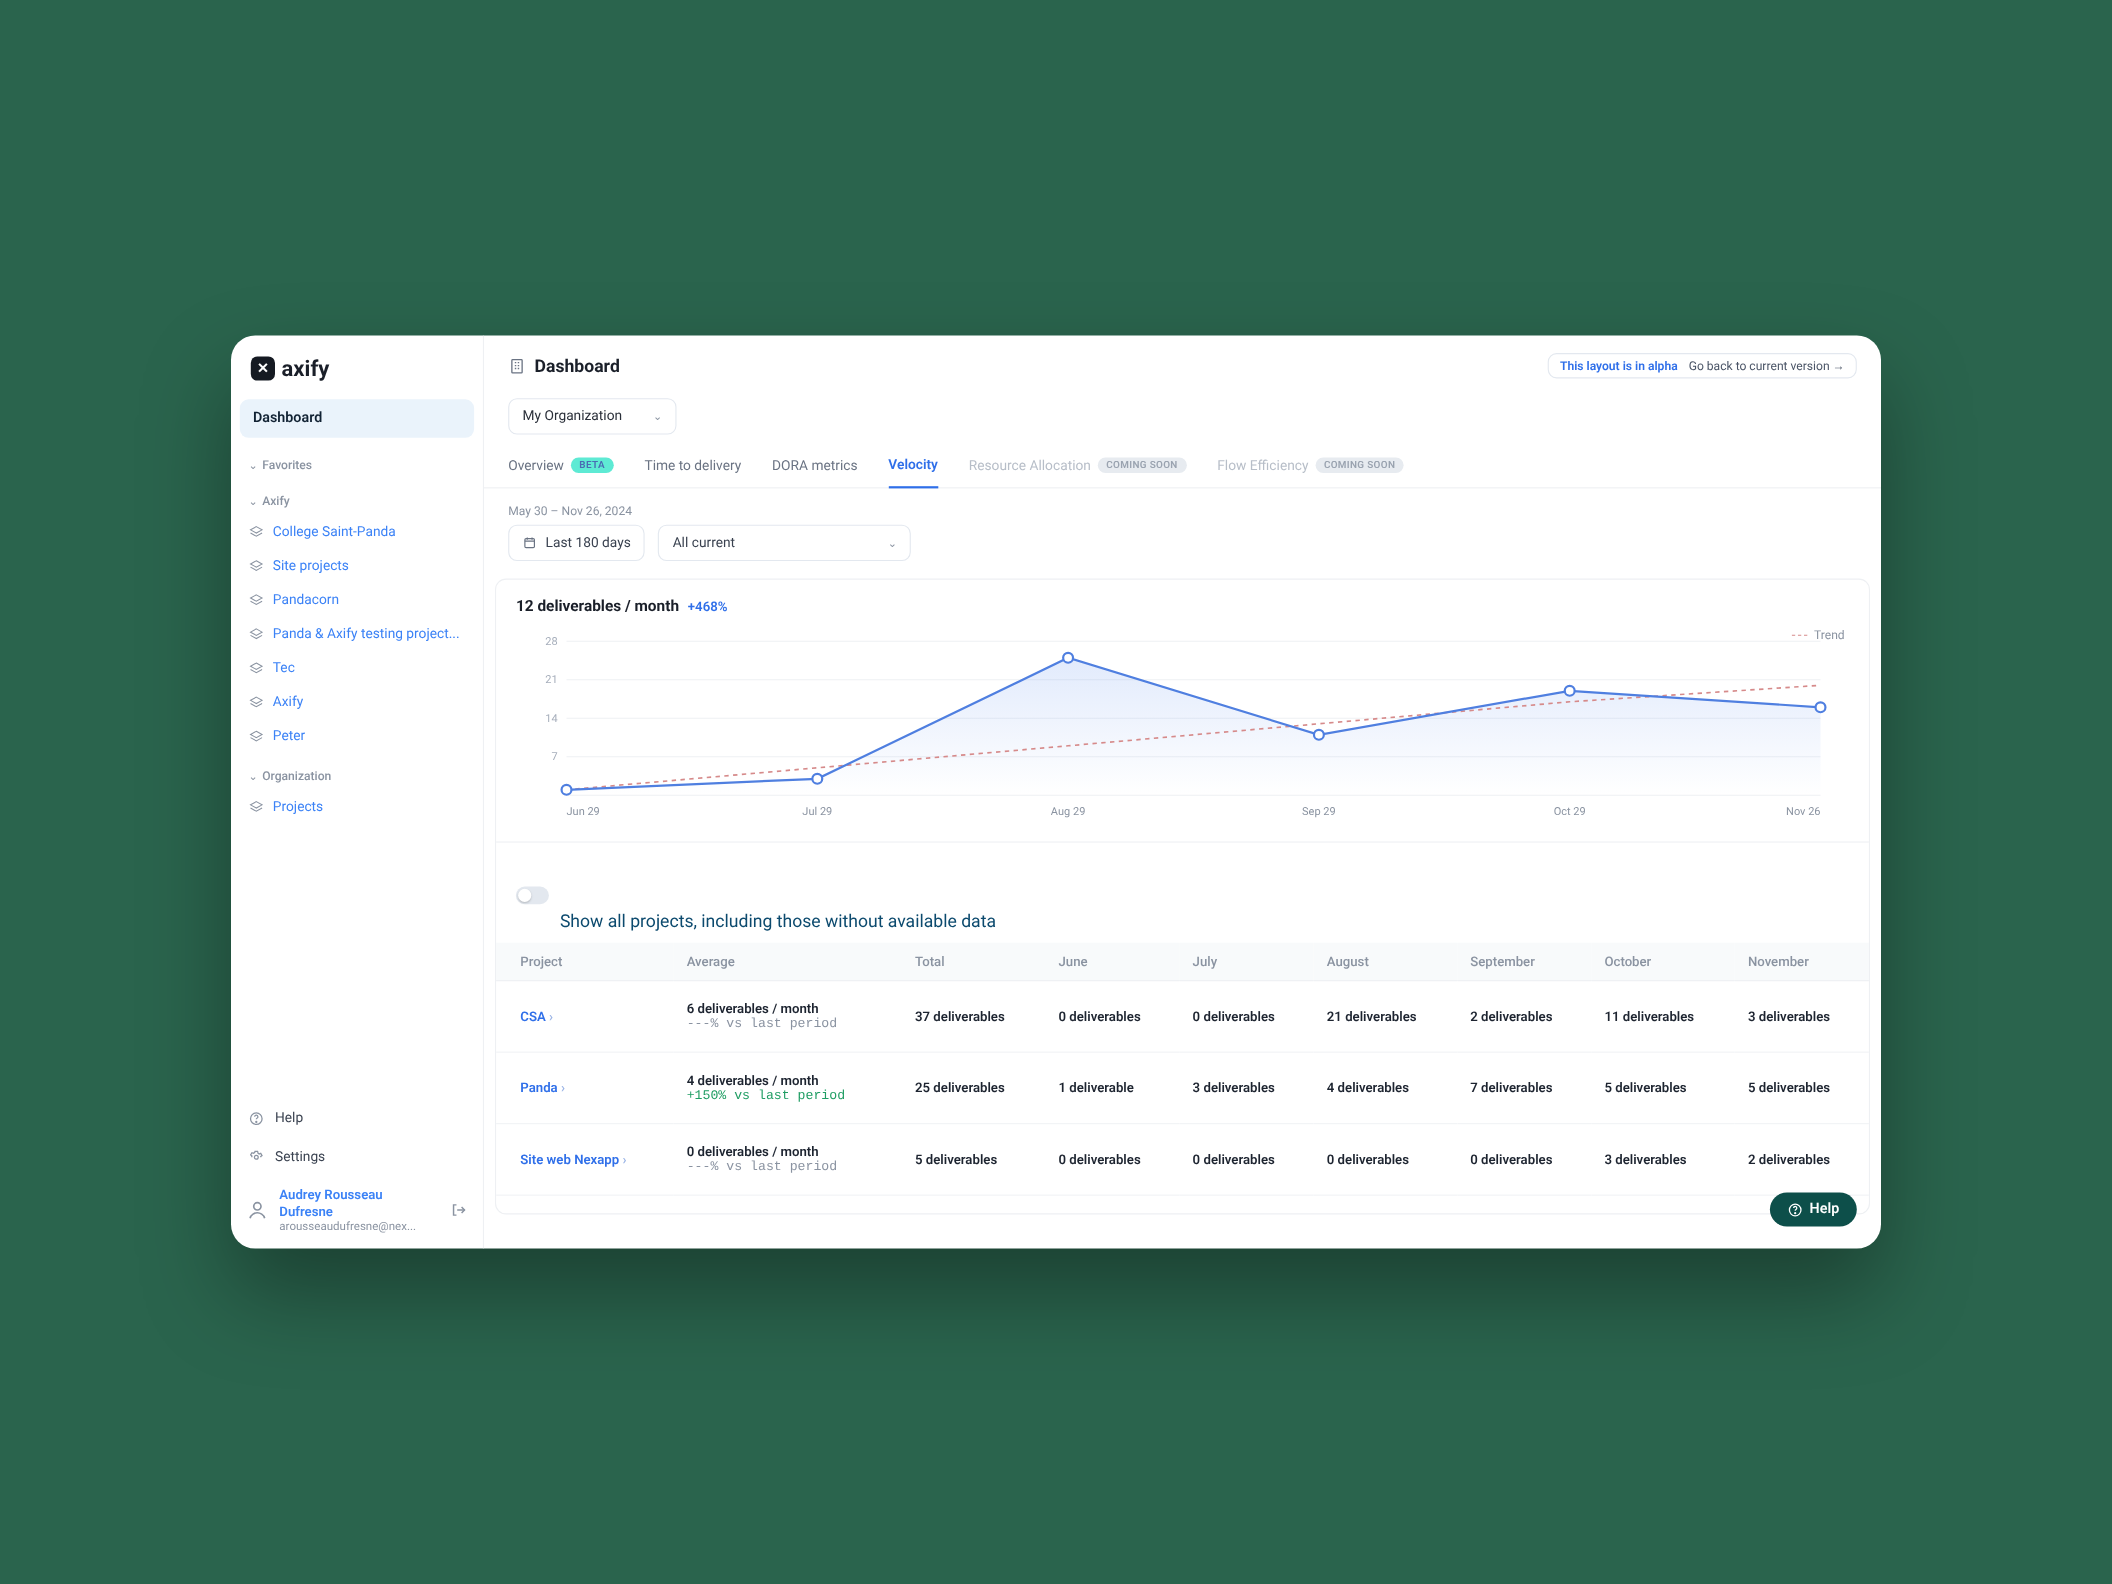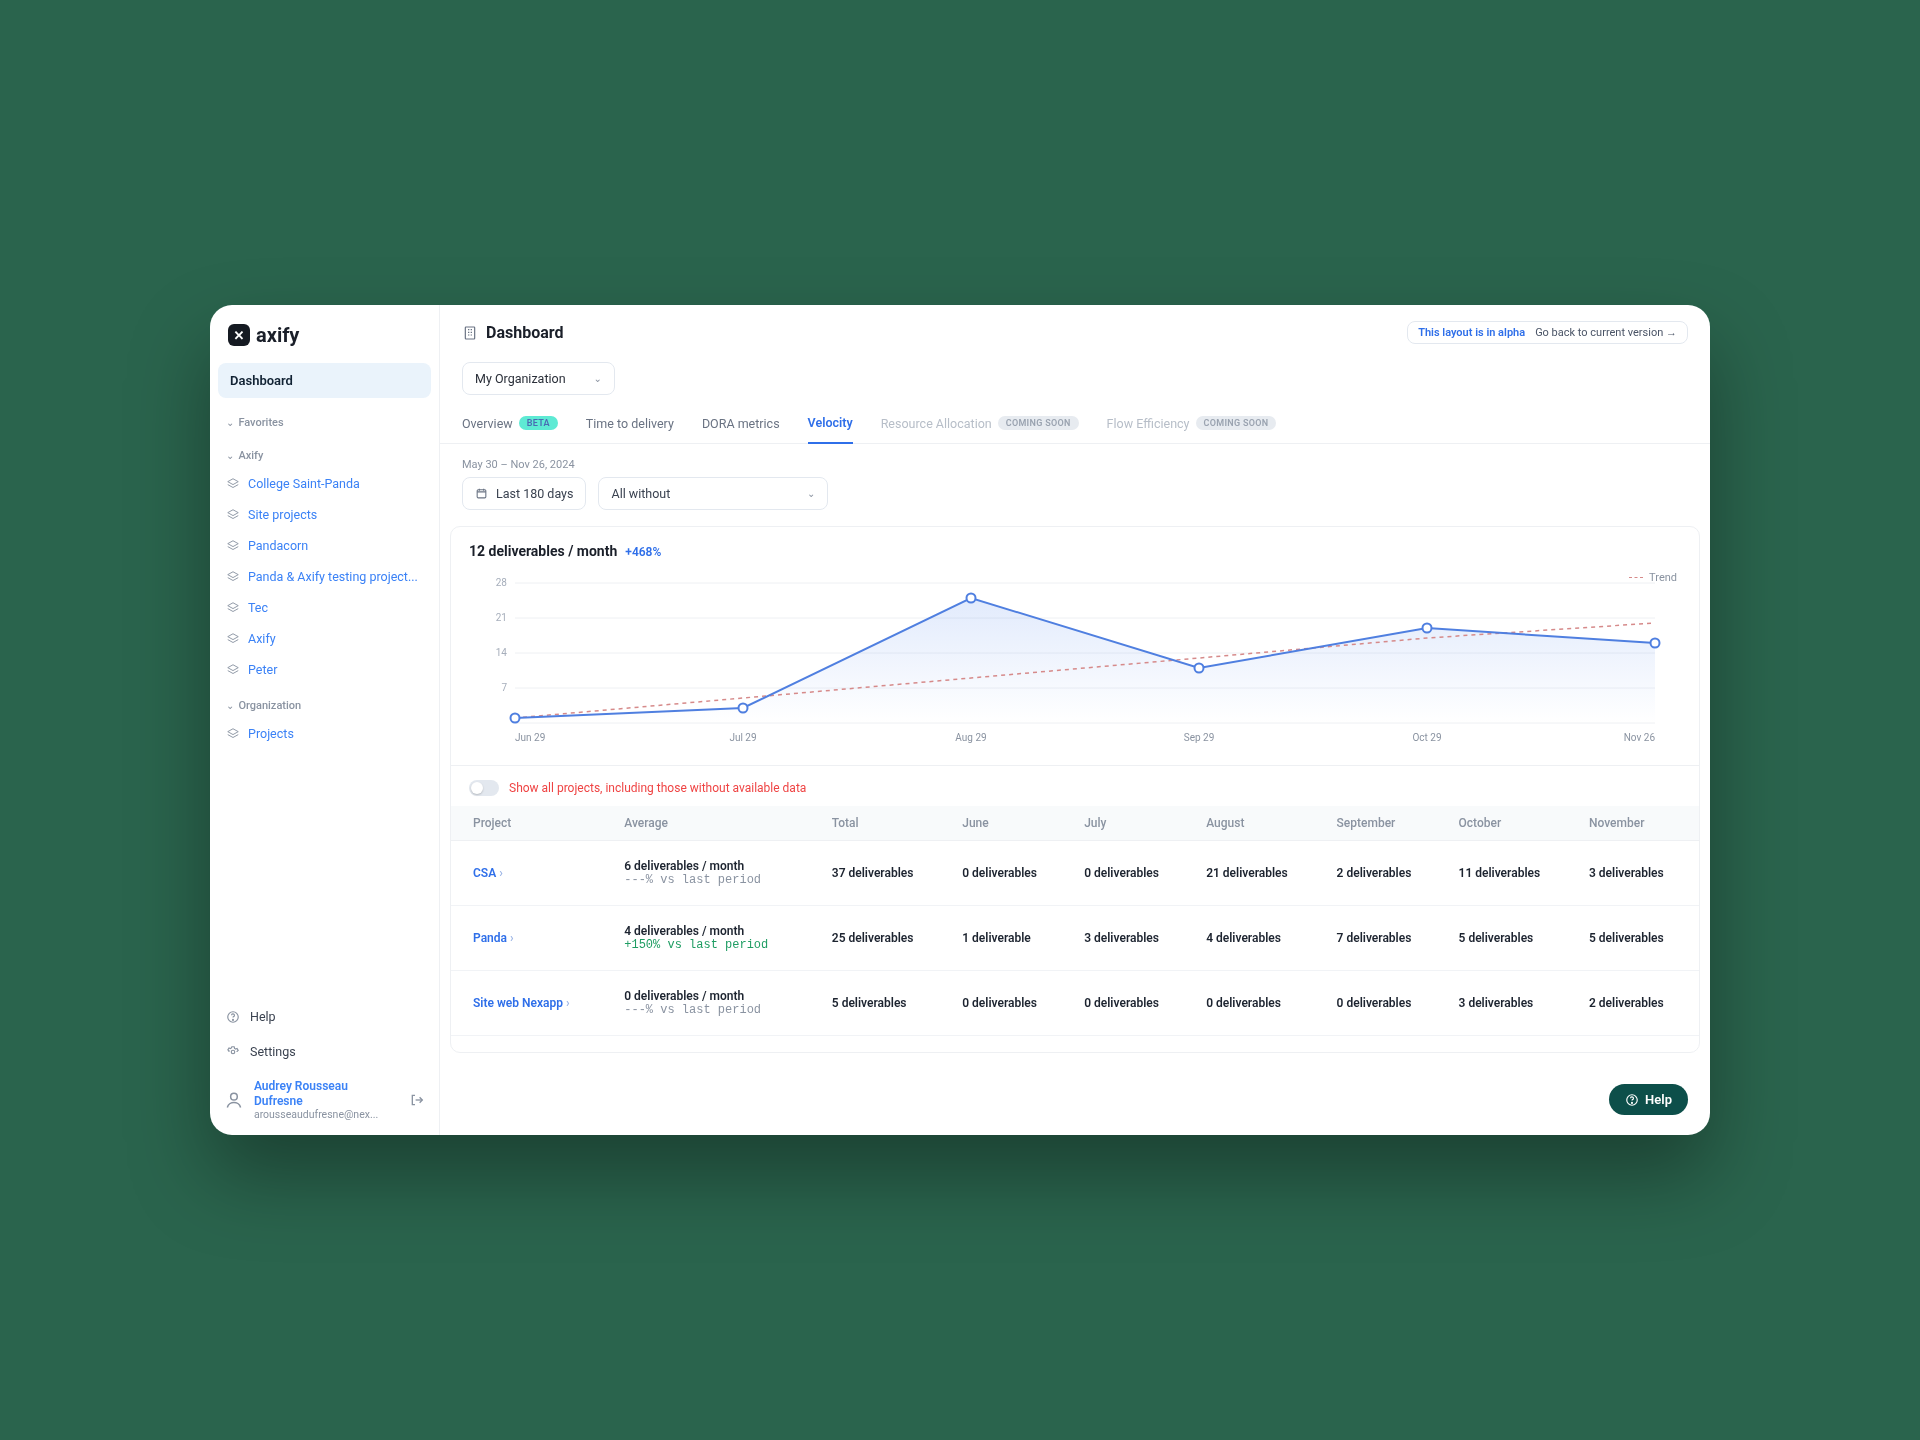--- a/index.html
+++ b/index.html
@@ -54,21 +54,21 @@
   .legend-trend { position: absolute; top: -6px; right: 4px; font-size: 11px; color: #8a93a1; display: flex; align-items: center; gap: 6px; }
   .legend-trend i { width: 14px; height: 0; border-top: 1.5px dashed #d68a8a; display: inline-block; }
   svg.chart { width: 100%; height: 170px; }
   .ylab { font-size: 10px; fill: #a6aebb; }
   .xlab { font-size: 10px; fill: #8a93a1; }
   .gridline { stroke: #eef0f3; stroke-width: 1; }
   
   .toggle-row { display: flex; align-items: center; gap: 10px; padding: 14px 18px 10px 18px; border-top: 1px solid #eef0f3; margin: 14px -18px 0 -18px; }
   .toggle { width: 30px; height: 16px; border-radius: 10px; background: #e3e8ef; position: relative; cursor: pointer; }
   .toggle::after { content: ""; position: absolute; left: 2px; top: 2px; width: 12px; height: 12px; background: #fff; border-radius: 50%; box-shadow: 0 1px 2px rgba(0,0,0,.2); }
-  .toggle-label { font-size: 12px; color: #ef4444; }
+  .toggle-label { font-size: 16px; color: #0c4a6e; margin-top: 48px; }
   table.data { width: calc(100% + 36px); margin: 0 -18px; border-collapse: collapse; font-size: 12px; }
   table.data th { text-align: left; font-weight: 500; color: #8a93a1; padding: 10px 12px; border-bottom: 1px solid #eef0f3; background: #f8fafb; }
   table.data th:first-child, table.data td:first-child { padding-left: 22px; }
   table.data td { padding: 18px 12px; border-bottom: 1px solid #f1f3f6; color: #1d2430; font-weight: 600; }
   .proj-link { color: #2f6fe9; font-weight: 600; cursor: pointer; }
   .proj-link::after { content: " ›"; color: #9db6e6; }
   .avg-cell .avg-main { font-weight: 600; color: #1d2430; }
   .avg-cell .avg-sub { font-weight: 500; color: #8a93a1; font-size: 12px; font-family: Liberation Mono, monospace; }
   .avg-cell .avg-sub.pos { color: #1f9d63; }
   
@@ -260,21 +260,21 @@
       <div class="date-caption">May 30 – Nov 26, 2024</div>
       <div class="filter-controls">
         <div class="pill">
           <svg class="cal" viewBox="0 0 24 24" fill="none" stroke="#6a7383" stroke-width="2">
               <rect x="4" y="5" width="16" height="15" rx="2"></rect>
               <path d="M4 9h16M8 3v4M16 3v4"></path>
             </svg>
           <span>Last 180 days</span>
         </div>
         <div class="pill select">
-          <span>All without</span>
+          <span>All current</span>
           <span class="chev">⌄</span>
         </div>
       </div>
     </div>
 
     <div class="card">
       <div class="metric-head">
         <span class="metric-title">12 deliverables / month</span>
         <span class="metric-delta">+468%</span>
       </div>

